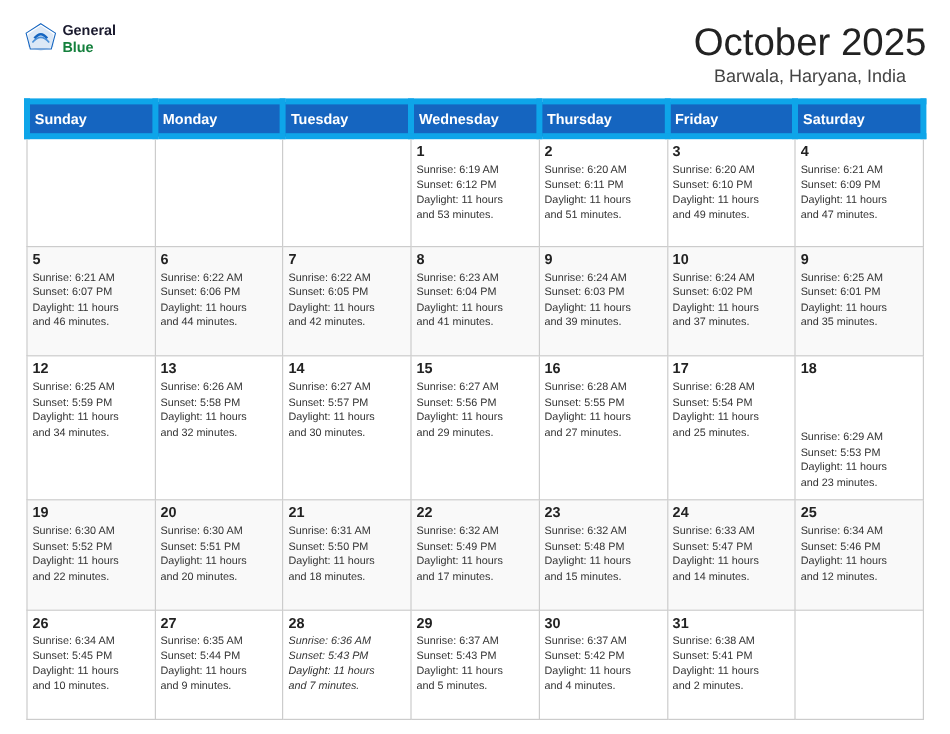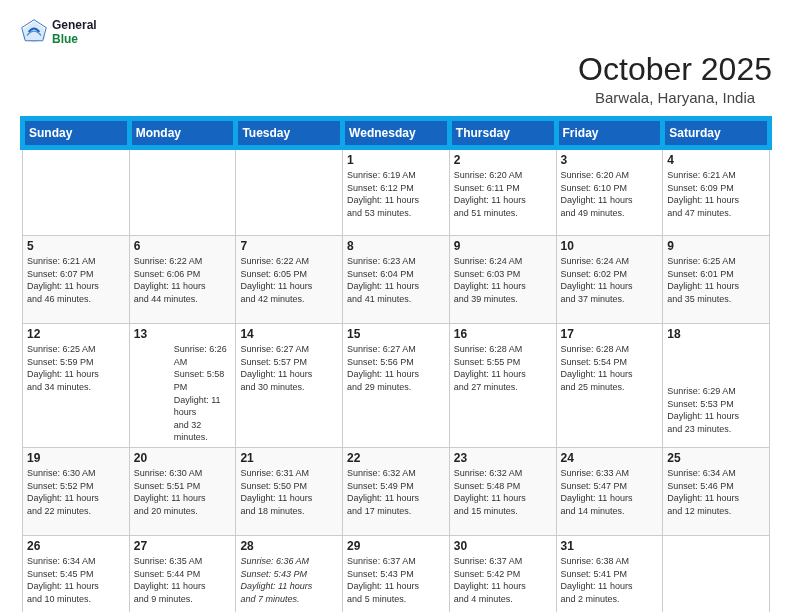--- a/index.html
+++ b/index.html
@@ -39,21 +39,20 @@
       height: 28px;
     }
     .title-block {
       text-align: right;
     }
     .month-title {
       font-size: 32px;
       font-weight: 300;
       color: #222;
       line-height: 1.1;
-      margin-top: 34px;
     }
     .location-title {
       font-size: 15px;
       color: #444;
       margin-top: 2px;
       text-align: center;
     }
     .calendar {
       flex: 1;
       border: 1px solid #ccc;
@@ -220,21 +219,21 @@
         <tr>
           <td>
             <div class="day-number">12</div>
             <div class="day-info" style="white-space: pre-line;">Sunrise: 6:25 AM
 Sunset: 5:59 PM
 Daylight: 11 hours
 and 34 minutes.</div>
           </td>
           <td>
             <div class="day-number">13</div>
-            <div class="day-info" style="white-space: pre-line; margin-left: 40px;">Sunrise: 6:26 AM
+            <div class="day-info" style="white-space: pre-line;">Sunrise: 6:26 AM
 Sunset: 5:58 PM
 Daylight: 11 hours
 and 32 minutes.</div>
           </td>
           <td>
             <div class="day-number">14</div>
             <div class="day-info" style="white-space: pre-line;">Sunrise: 6:27 AM
 Sunset: 5:57 PM
 Daylight: 11 hours
 and 30 minutes.</div>

